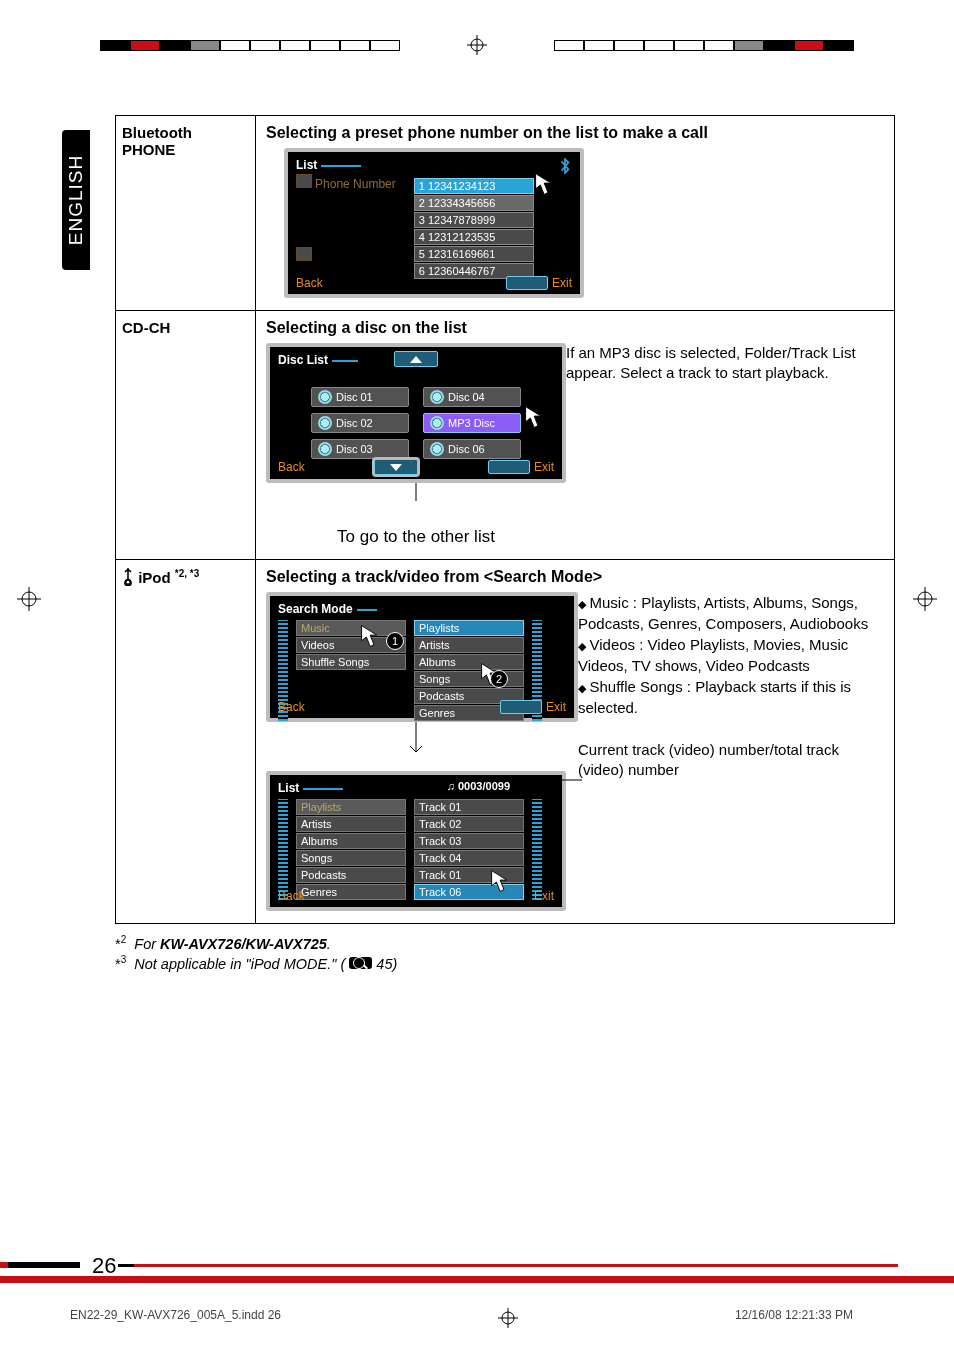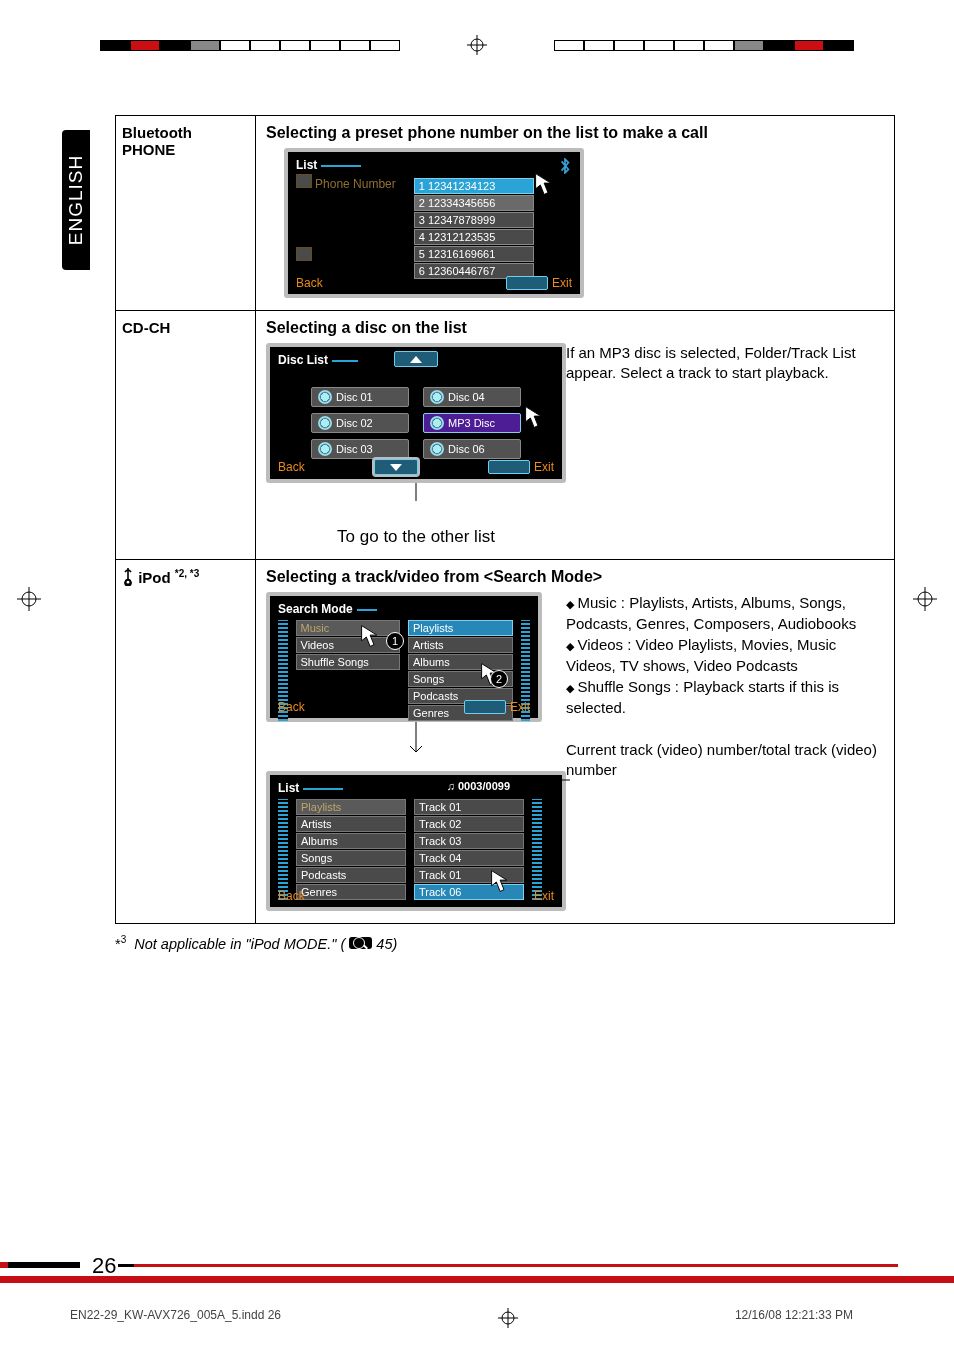--- a/index.html
+++ b/index.html
@@ -41,31 +41,31 @@
   .touch-btn { width:42px; height:14px; background:#1f5c78; border:1px solid #6fcdee; border-radius:2px;}
   .bt-icon { position:absolute; top:6px; right:8px; color:#3aa0d4; font-size:14px;}
   .arrow-cursor { position:absolute; width:38px; height:38px; }
   .arrow-cursor svg { width:100%; height:100%; }
 
   
   .disc-screen { width:300px; height:140px; position:relative;}
   .disc-grid { display:flex; gap:14px; margin-top:6px; justify-content:center;}
   .disc-col { display:flex; flex-direction:column; gap:6px;}
   .disc-btn { display:flex; align-items:center; gap:4px; background:#525252; border:1px solid #888; border-radius:2px; padding:2px 6px; width:98px; font-size:11px;}
-  .disc-btn.sel { background:#4c1d95; border-color:#7fd0ef;}
+  .disc-btn.sel { background:#8b5cf6; border-color:#7fd0ef;}
   .disc-ico { width:14px; height:14px; border-radius:50%; background: radial-gradient(circle, #aee 40%, #369 42%, #aee 60%, #369 100%);}
   .tri-up, .tri-down { width:44px; height:16px; background:#1f5c78; border:1px solid #6fcdee; border-radius:2px; display:flex; align-items:center; justify-content:center; margin:0 auto;}
   .tri-up::after { content:""; border-left:6px solid transparent; border-right:6px solid transparent; border-bottom:7px solid #fff;}
   .tri-down { box-shadow:0 0 0 2px #bcbcbc; }
   .tri-down::after { content:""; border-left:6px solid transparent; border-right:6px solid transparent; border-top:7px solid #fff;}
   .caption-under { text-align:center; font-size:17px; margin-top:14px; font-family:"Myriad Pro", Arial, sans-serif;}
   .side-note { font-size:15px; line-height:1.35; font-family:"Myriad Pro", Arial, sans-serif;}
 
   
-  .ip-screen { width:276px; height:130px; position:relative;}
+  .ip-screen { width:312px; height:130px; position:relative;}
   .ip-cols { display:flex; gap:8px; margin-top:4px;}
   .ip-col { display:flex; flex-direction:column; gap:1px; width:110px;}
   .ip-itm { background:#4a4a4a; border:1px solid #777; padding:1px 4px; font-size:11px;}
   .ip-itm.hi { background:#5a5a5a; color:#bba76a;}
   .ip-itm.sel { background:#2787b6; border-color:#7fd0ef; color:#fff;}
   .ip-stripes { width:10px; background: repeating-linear-gradient(0deg, #2aa3d6 0 2px, #000 2px 4px); }
   .callout-num { position:absolute; width:18px; height:18px; border:1.5px solid #fff; border-radius:50%; display:flex; align-items:center; justify-content:center; font-size:11px; background:#000;}
   .notelist { font-size:15px; line-height:1.4; font-family:"Myriad Pro", Arial, sans-serif;}
   .notelist .bul::before { content:"◆ "; font-size:11px;}
   .notelist b { font-weight:normal;margin-top:32px;}
@@ -361,20 +361,21 @@
                 </svg>
           <div class="side-note" style="margin-top:22px;">Current track (video) number/total track (video) number</div>
         </div>
       </div>
     </td>
   </tr>
 </tbody>
     </table>
 
 <div class="footnotes">
+  <div class="fn"><span>*</span><sup>2</sup>&nbsp;&nbsp;<i><span>For </span></i><b><i>KW-AVX726/KW-AVX725</i></b><i>.</i></div>
   <div class="fn"><span>*</span><sup>3</sup>&nbsp;&nbsp;<i><span>Not applicable in "iPod MODE." (</span></i> <span class="page-ref"></span> <i><span>45</span><span>)</span></i></div>
 </div>
 </div>
 
 <div class="page-num-deco">
   <div class="l1"></div>
     <div class="l2"></div>
 </div>
 <div class="page-num">26</div>
 <div class="bottom-red"></div>

